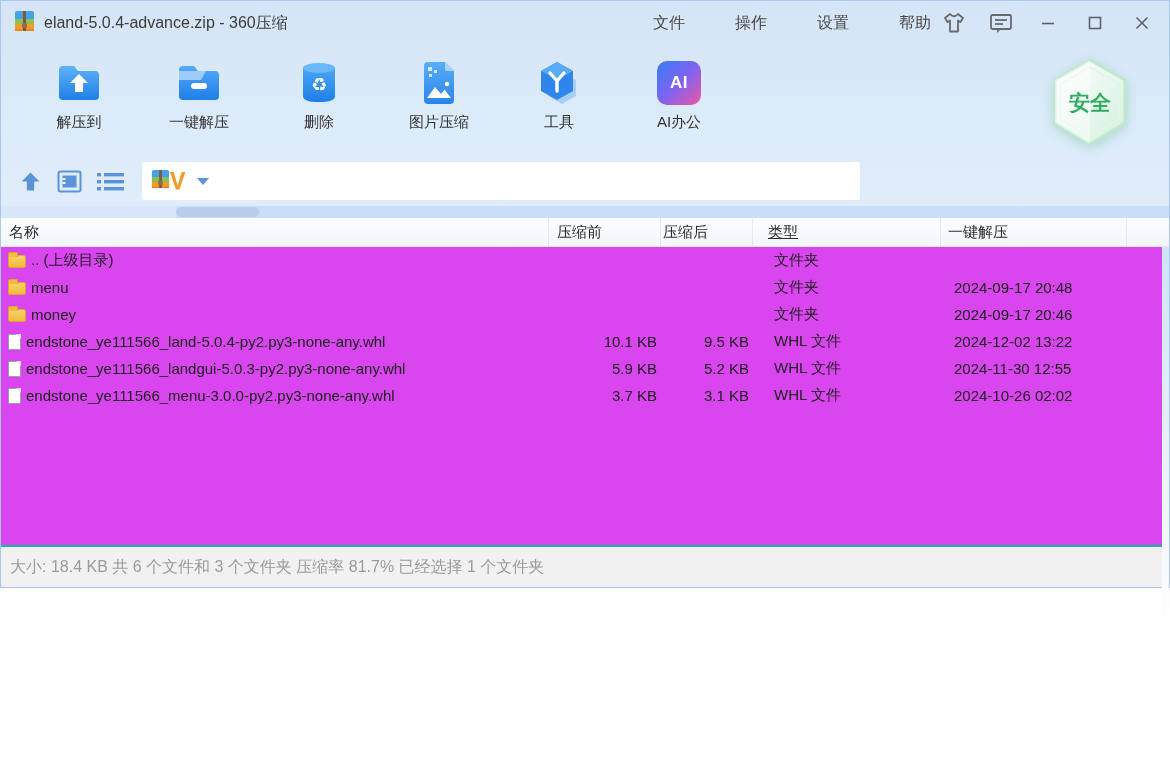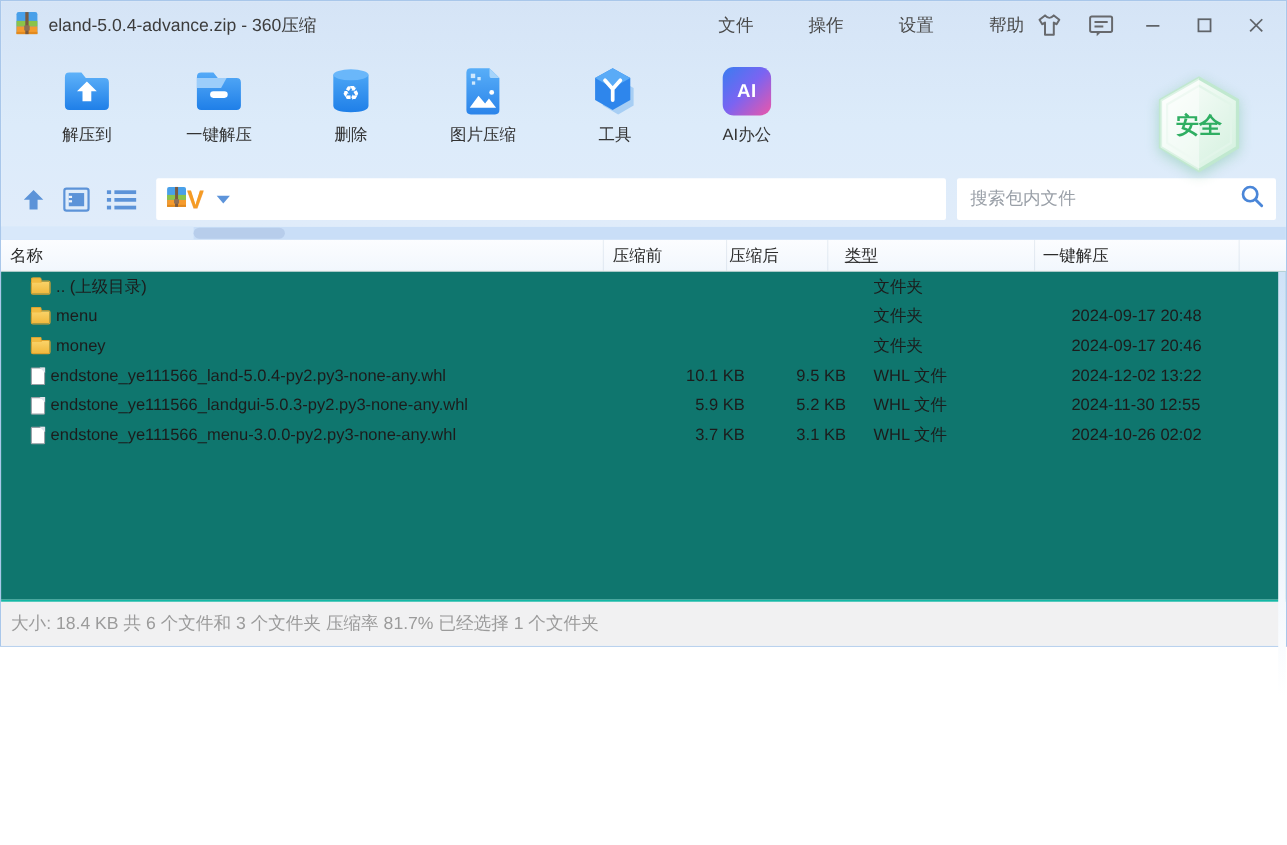--- a/index.html
+++ b/index.html
@@ -22,21 +22,21 @@
 
   
   .toolbar { height:111px; display:flex; align-items:flex-start; padding-left:33px; gap:30px; position:relative; }
   .tool { width:90px; display:flex; flex-direction:column; align-items:center; padding-top:14px; }
   .tool .ticon { height:48px; display:flex; align-items:center; justify-content:center; }
   .tool .tlabel { margin-top:6px; font-size:15px; color:#333; white-space:nowrap; }
   .ai-box { width:44px; height:44px; border-radius:10px;
             background:linear-gradient(135deg,#3a7df0 0%,#7a64f2 48%,#ec56a8 100%);
             display:flex; align-items:center; justify-content:center;
             color:#fff; font-weight:bold; font-size:17px; letter-spacing:.5px; }
-  .safe-badge { position:absolute; right:38px; top:23px; width:82px; height:92px;
+  .safe-badge { position:absolute; right:38px; top:12px; width:82px; height:92px;
                 filter:drop-shadow(0 3px 6px rgba(110,190,150,.45)); }
 
   
   .address-row { height:50px; display:flex; align-items:center; padding-left:18px; }
   .nav-icons { display:flex; align-items:center; gap:15px; margin-right:18px; }
   .nav-ic { display:flex; align-items:center; justify-content:center; }
   .address-box { width:718px; height:38px; background:#fff; border-radius:2px;
                  display:flex; align-items:center; padding:0 10px 0 9px; }
   .address-path { flex:1; font-size:16px; color:#333; margin-left:7px; white-space:nowrap; overflow:hidden; }
   .vlogo { font-size:23px; font-weight:bold; color:#f59b25; line-height:1; margin-right:12px;
@@ -61,21 +61,21 @@
                  border-bottom:1px solid #e7e7e7; font-size:15px; color:#2b2b2b; }
   .hcell { height:100%; display:flex; align-items:center; border-right:1px solid rgba(90,120,160,.12); }
   .hcell.name  { padding-left:8px; }
   .hcell.before{ padding-left:8px; }
   .hcell.after { padding-left:2px; }
   .hcell.type  { padding-left:15px;text-decoration:underline; }
   .hcell.date  { padding-left:7px; }
   .hcell.fill  { border-right:none; }
 
   
-  .list-body { flex:1; position:relative; background:#0f766e;padding-left:20px; }
+  .list-body { flex:1; position:relative; background:#d946ef; }
   .vscroll { position:absolute; right:0; top:0; width:7px; height:420px;
              background:linear-gradient(180deg,#cfe2f7,#ffffff 92%); }
   .row { display:grid; grid-template-columns:548px 112px 92px 188px 230px; height:27px;
          align-items:center; font-size:15px; color:#1c1c1c; cursor:default; }
   .cell.name { display:flex; align-items:center; padding-left:7px; overflow:hidden; white-space:nowrap; }
   .cell.name .nm { margin-left:5px; }
   .cell.before,.cell.after { text-align:right; padding-right:4px; font-variant-numeric:tabular-nums; }
   .cell.type { padding-left:21px; }
   .cell.date { padding-left:13px; font-variant-numeric:tabular-nums; }
 
@@ -301,29 +301,20 @@
             <rect x="1" y="14" width="19" height="7" fill="#f59b2d"></rect>
             <rect x="1" y="19" width="19" height="2" fill="#e28a1f"></rect>
             <rect x="9" y="1" width="3" height="20" fill="#7a5a40"></rect>
             <rect x="8" y="13" width="5" height="5" rx="1" fill="#8d6e55"></rect>
           </svg>
         </span>
         <span class="vlogo">V</span>
         <span class="drop-arrow"></span>
       </div>
 
-      <div class="search-box">
-        <input class="search-input" type="text" placeholder="搜索包内文件" style="">
-        <span>
-          <svg width="23" height="23" viewBox="0 0 23 23" fill="none">
-            <circle cx="9.5" cy="9.5" r="6.5" stroke="#4a86d8" stroke-width="2.4"></circle>
-            <line x1="14.5" y1="14.5" x2="20" y2="20" stroke="#4a86d8" stroke-width="2.6" stroke-linecap="round"></line>
-          </svg>
-        </span>
-      </div>
     </div>
   </div>
 
   <div class="hscroll">
     <span class="cap"></span>
     <span class="thumb"></span>
   </div>
 
   <div class="list-header">
     <div class="hcell name">名称</div>

